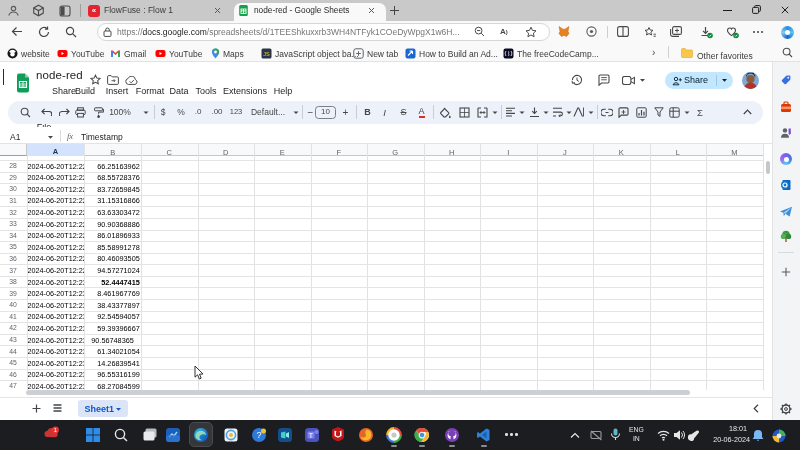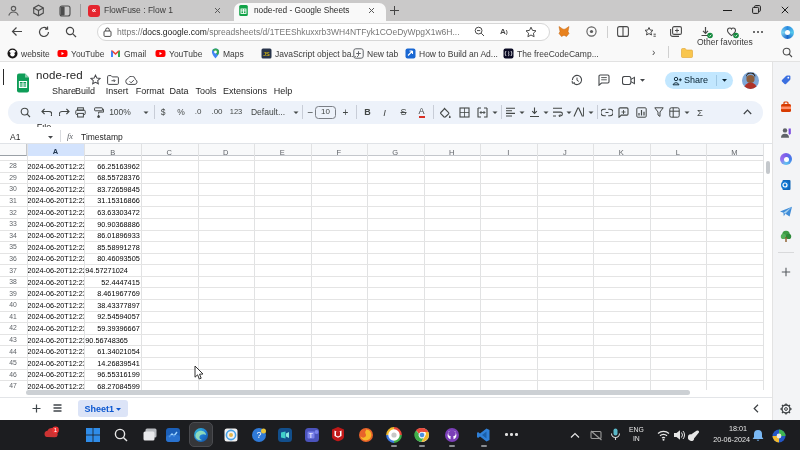--- a/index.html
+++ b/index.html
@@ -162,21 +162,21 @@
 <svg class="ab" style="left:503px;top:47.5px" width="11" height="11" viewBox="0 0 11 11">
     <rect x="0.5" y="0.5" width="10" height="10" rx="2" fill="#0a0a23"></rect>
     <path d="M3 3c-1 1.4-1 3.6 0 5M8 3c1 1.4 1 3.6 0 5M5.5 3.4c.9.9-.4 1.7.3 2.8.5.8-.2 1.6-.8 1.8" stroke="#fff" stroke-width="0.8" fill="none"></path>
   </svg>
 <div class="ab" style="left:517px;top:48.5px;font-size:8.5px;color:#3a3a3a;white-space:nowrap;">The freeCodeCamp...</div>
 <div class="ab" style="left:652px;top:46.5px;font-size:10px;color:#4a4a4a;">›</div>
 <div class="ab" style="left:668px;top:46px;width:1px;height:12px;background:#d0d0d0;"></div>
 <svg class="ab" style="left:681px;top:47.5px" width="12" height="10" viewBox="0 0 12 10">
     <path d="M0.5 1.5a1 1 0 0 1 1-1H4.2L5.4 2H10.5a1 1 0 0 1 1 1V8.5a1 1 0 0 1 -1 1H1.5a1 1 0 0 1 -1-1Z" fill="#f9c64e" stroke="#e0a32e" stroke-width="0.6"></path>
   </svg>
-<div class="ab" style="left:697px;top:37px;font-size:8.5px;color:#3a3a3a;white-space:nowrap;">Other favorites</div>
+<div class="ab" style="left:697px;top:51px;font-size:8.5px;color:#3a3a3a;white-space:nowrap;">Other favorites</div>
 <svg class="ab" style="left:782px;top:47px" width="11" height="11" viewBox="0 0 11 11">
     <circle cx="4.6" cy="4.6" r="3.4" fill="none" stroke="#4a4a4a" stroke-width="1.1"></circle>
     <path d="M7.2 7.2 10 10" stroke="#4a4a4a" stroke-width="1.1"></path>
   </svg>
 <div class="ab" style="left:0;top:62px;width:772px;height:38px;background:#fff;"></div>
 <div class="ab" style="left:3px;top:69px;width:1.2px;height:16px;background:#2a2a2a;"></div>
 <svg class="ab" style="left:16px;top:72.5px" width="14" height="20" viewBox="0 0 14 19">
     <path d="M1 2a2 2 0 0 1 2-2H9l4 4V17a2 2 0 0 1 -2 2H3a2 2 0 0 1 -2-2Z" fill="#0f9d58"></path>
     <path d="M9 0l4 4H9Z" fill="#87ceac"></path>
     <rect x="3.4" y="8" width="7.2" height="6" fill="none" stroke="#fff" stroke-width="1"></rect>
@@ -441,39 +441,39 @@
 <div class="ab" style="left:27.6px;top:231.23499999999999px;width:56px;height:8.5px;overflow:hidden;font-size:7.2px;color:#000;font-weight:500;white-space:nowrap;">2024-06-20T12:226</div>
 <div class="ab" style="left:85.3px;top:231.23499999999999px;width:54.5px;font-size:7.3px;color:#000;font-weight:500;text-align:right;">86.01896933</div>
 <div class="ab ctr" style="left:13px;top:243.325px;font-size:6.8px;color:#5f6368;">35</div>
 <div class="ab" style="left:27.6px;top:242.825px;width:56px;height:8.5px;overflow:hidden;font-size:7.2px;color:#000;font-weight:500;white-space:nowrap;">2024-06-20T12:227</div>
 <div class="ab" style="left:85.3px;top:242.825px;width:54.5px;font-size:7.3px;color:#000;font-weight:500;text-align:right;">85.58991278</div>
 <div class="ab ctr" style="left:13px;top:254.915px;font-size:6.8px;color:#5f6368;">36</div>
 <div class="ab" style="left:27.6px;top:254.415px;width:56px;height:8.5px;overflow:hidden;font-size:7.2px;color:#000;font-weight:500;white-space:nowrap;">2024-06-20T12:228</div>
 <div class="ab" style="left:85.3px;top:254.415px;width:54.5px;font-size:7.3px;color:#000;font-weight:500;text-align:right;">80.46093505</div>
 <div class="ab ctr" style="left:13px;top:266.505px;font-size:6.8px;color:#5f6368;">37</div>
 <div class="ab" style="left:27.6px;top:266.005px;width:56px;height:8.5px;overflow:hidden;font-size:7.2px;color:#000;font-weight:500;white-space:nowrap;">2024-06-20T12:229</div>
-<div class="ab" style="left:85.3px;top:266.005px;width:54.5px;font-size:7.3px;color:#000;font-weight:500;text-align:left;">94.57271024</div>
+<div class="ab" style="left:85.3px;top:266.005px;width:54.5px;font-size:7.3px;color:#000;font-weight:500;text-align:right;">94.57271024</div>
 <div class="ab ctr" style="left:13px;top:278.09499999999997px;font-size:6.8px;color:#5f6368;">38</div>
 <div class="ab" style="left:27.6px;top:277.59499999999997px;width:56px;height:8.5px;overflow:hidden;font-size:7.2px;color:#000;font-weight:500;white-space:nowrap;">2024-06-20T12:230</div>
-<div class="ab" style="left:85.3px;top:277.59499999999997px;width:54.5px;font-size:7.3px;color:#000;font-weight:400;text-align:right;">52.4447415</div>
+<div class="ab" style="left:85.3px;top:277.59499999999997px;width:54.5px;font-size:7.3px;color:#000;font-weight:700;text-align:right;">52.4447415</div>
 <div class="ab ctr" style="left:13px;top:289.685px;font-size:6.8px;color:#5f6368;">39</div>
 <div class="ab" style="left:27.6px;top:289.185px;width:56px;height:8.5px;overflow:hidden;font-size:7.2px;color:#000;font-weight:500;white-space:nowrap;">2024-06-20T12:231</div>
 <div class="ab" style="left:85.3px;top:289.185px;width:54.5px;font-size:7.3px;color:#000;font-weight:500;text-align:right;">8.461967769</div>
 <div class="ab ctr" style="left:13px;top:301.275px;font-size:6.8px;color:#5f6368;">40</div>
 <div class="ab" style="left:27.6px;top:300.775px;width:56px;height:8.5px;overflow:hidden;font-size:7.2px;color:#000;font-weight:500;white-space:nowrap;">2024-06-20T12:232</div>
 <div class="ab" style="left:85.3px;top:300.775px;width:54.5px;font-size:7.3px;color:#000;font-weight:500;text-align:right;">38.43377897</div>
 <div class="ab ctr" style="left:13px;top:312.86499999999995px;font-size:6.8px;color:#5f6368;">41</div>
 <div class="ab" style="left:27.6px;top:312.36499999999995px;width:56px;height:8.5px;overflow:hidden;font-size:7.2px;color:#000;font-weight:500;white-space:nowrap;">2024-06-20T12:233</div>
 <div class="ab" style="left:85.3px;top:312.36499999999995px;width:54.5px;font-size:7.3px;color:#000;font-weight:500;text-align:right;">92.54594057</div>
 <div class="ab ctr" style="left:13px;top:324.455px;font-size:6.8px;color:#5f6368;">42</div>
 <div class="ab" style="left:27.6px;top:323.955px;width:56px;height:8.5px;overflow:hidden;font-size:7.2px;color:#000;font-weight:500;white-space:nowrap;">2024-06-20T12:234</div>
 <div class="ab" style="left:85.3px;top:323.955px;width:54.5px;font-size:7.3px;color:#000;font-weight:500;text-align:right;">59.39396667</div>
 <div class="ab ctr" style="left:13px;top:336.045px;font-size:6.8px;color:#5f6368;">43</div>
 <div class="ab" style="left:27.6px;top:335.545px;width:56px;height:8.5px;overflow:hidden;font-size:7.2px;color:#000;font-weight:500;white-space:nowrap;">2024-06-20T12:235</div>
-<div class="ab" style="left:85.3px;top:335.545px;width:54.5px;font-size:7.3px;color:#000;font-weight:500;text-align:left;">90.56748365</div>
+<div class="ab" style="left:85.3px;top:335.545px;width:54.5px;font-size:7.3px;color:#000;font-weight:500;text-align:center;">90.56748365</div>
 <div class="ab ctr" style="left:13px;top:347.635px;font-size:6.8px;color:#5f6368;">44</div>
 <div class="ab" style="left:27.6px;top:347.135px;width:56px;height:8.5px;overflow:hidden;font-size:7.2px;color:#000;font-weight:500;white-space:nowrap;">2024-06-20T12:236</div>
 <div class="ab" style="left:85.3px;top:347.135px;width:54.5px;font-size:7.3px;color:#000;font-weight:500;text-align:right;">61.34021054</div>
 <div class="ab ctr" style="left:13px;top:359.22499999999997px;font-size:6.8px;color:#5f6368;">45</div>
 <div class="ab" style="left:27.6px;top:358.72499999999997px;width:56px;height:8.5px;overflow:hidden;font-size:7.2px;color:#000;font-weight:500;white-space:nowrap;">2024-06-20T12:237</div>
 <div class="ab" style="left:85.3px;top:358.72499999999997px;width:54.5px;font-size:7.3px;color:#000;font-weight:500;text-align:right;">14.26839541</div>
 <div class="ab ctr" style="left:13px;top:370.815px;font-size:6.8px;color:#5f6368;">46</div>
 <div class="ab" style="left:27.6px;top:370.315px;width:56px;height:8.5px;overflow:hidden;font-size:7.2px;color:#000;font-weight:500;white-space:nowrap;">2024-06-20T12:238</div>
 <div class="ab" style="left:85.3px;top:370.315px;width:54.5px;font-size:7.3px;color:#000;font-weight:500;text-align:right;">96.55316199</div>
 <div class="ab ctr" style="left:13px;top:382.40500000000003px;font-size:6.8px;color:#5f6368;">47</div>

